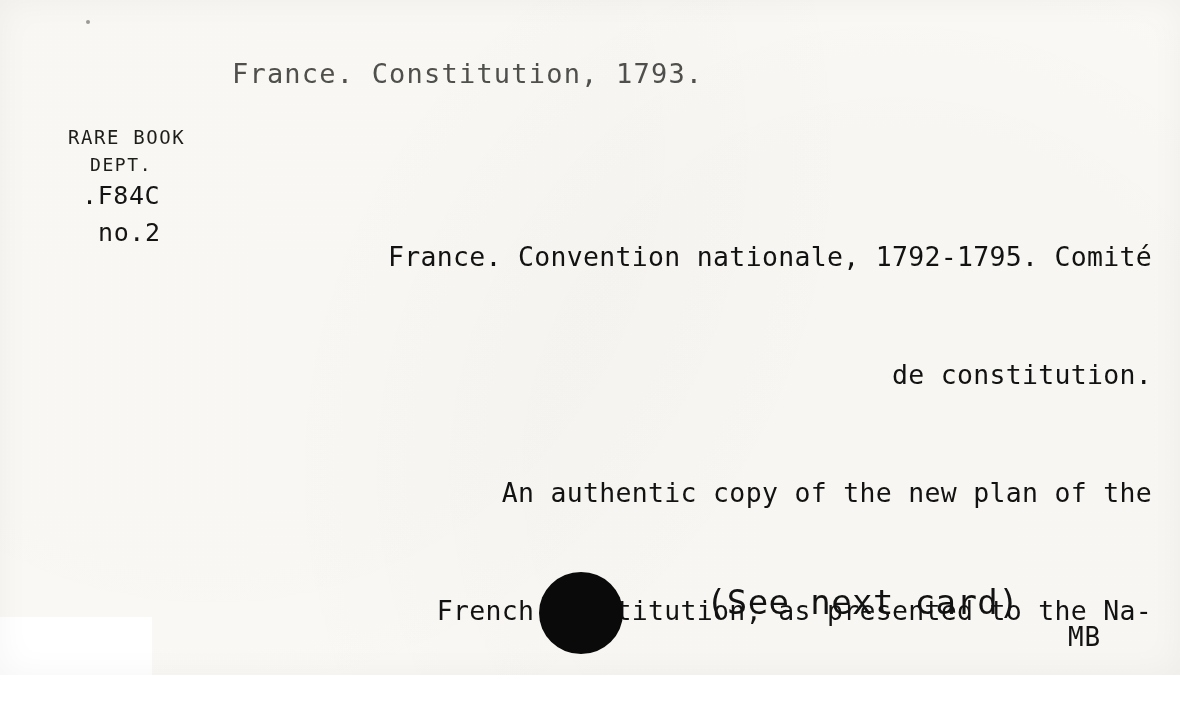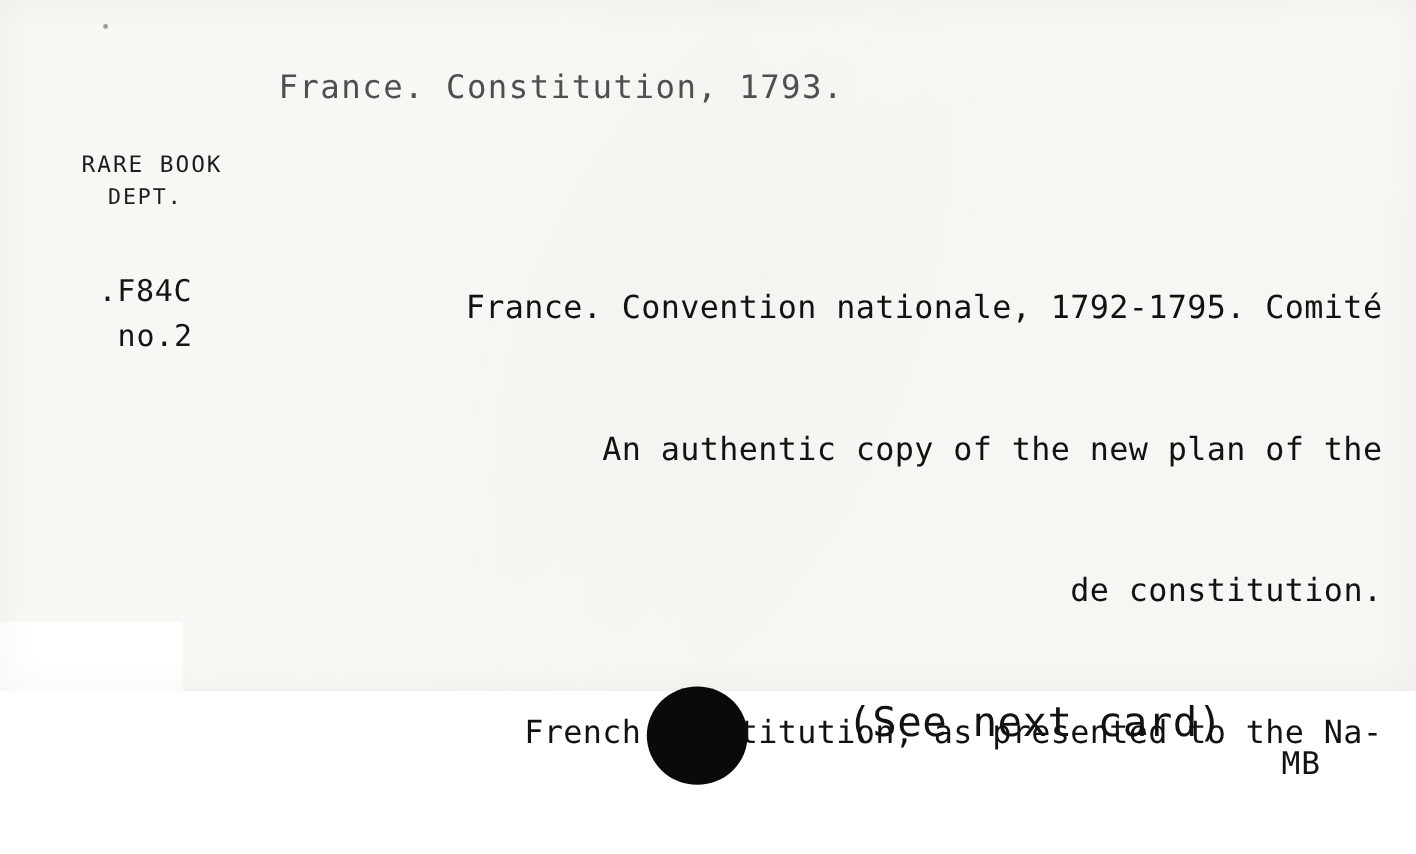--- a/index.html
+++ b/index.html
@@ -11,21 +11,21 @@
     width: 1180px;
     height: 712px;
     overflow: hidden;
     font-family: "DejaVu Sans Mono", monospace;
   }
 
   
   #card {
     position: relative;
     width: 1180px;
-    height: 576px;
+    height: 675px;
     background: #fbfaf6;
     background-image:
       radial-gradient(circle at 18% 22%, rgba(0,0,0,0.012) 0 38%, rgba(0,0,0,0) 60%),
       radial-gradient(circle at 76% 70%, rgba(0,0,0,0.015) 0 34%, rgba(0,0,0,0) 62%);
     color: #141414;
     text-decoration: underline;
   }
 
   
   #card::after {
@@ -70,21 +70,21 @@
   }
   .callnum .line {
     font-size: 25px;
     letter-spacing: 0.6px;
     color: #141414;
     padding-left: 18px;
     white-space: pre;
   }
   .callnum .line.l1 { padding-left: 10px; }
   .callnum .line.l2 { padding-left: 14px; }
-  .callnum .line.l3 { padding-left: 14px; margin-top: 47px; }
+  .callnum .line.l3 { padding-left: 14px; }
   .callnum .line.l4 { padding-left: 30px; }
   .sup {
     font-size: 16px;
     vertical-align: 6px;
   }
 
   
   .body {
     position: absolute;
     left: 232px;
@@ -160,22 +160,22 @@
 
   <div class="callnum">
     <div class="dept1">Rare Book</div>
     <div class="dept2">Dept.</div>
     <div class="line l3">.F84C</div>
     <div class="line l4">no.2</div>
   </div>
 
   <div class="body">
     <span class="ln">France. Convention nationale, 1792-1795. Comité</span>
+    <span class="ln indent1">de constitution.</span>
     <span class="ln indent2">An authentic copy of the new plan of the</span>
-    <span class="ln indent1">de constitution.</span>
     <span class="ln">French Constitution, as presented to the Na-</span>
     <span class="ln">tional Convention, by the Committee of Consti-</span>
     
     
     
     
     
   </div>
 
   <div class="inkdot"></div>

